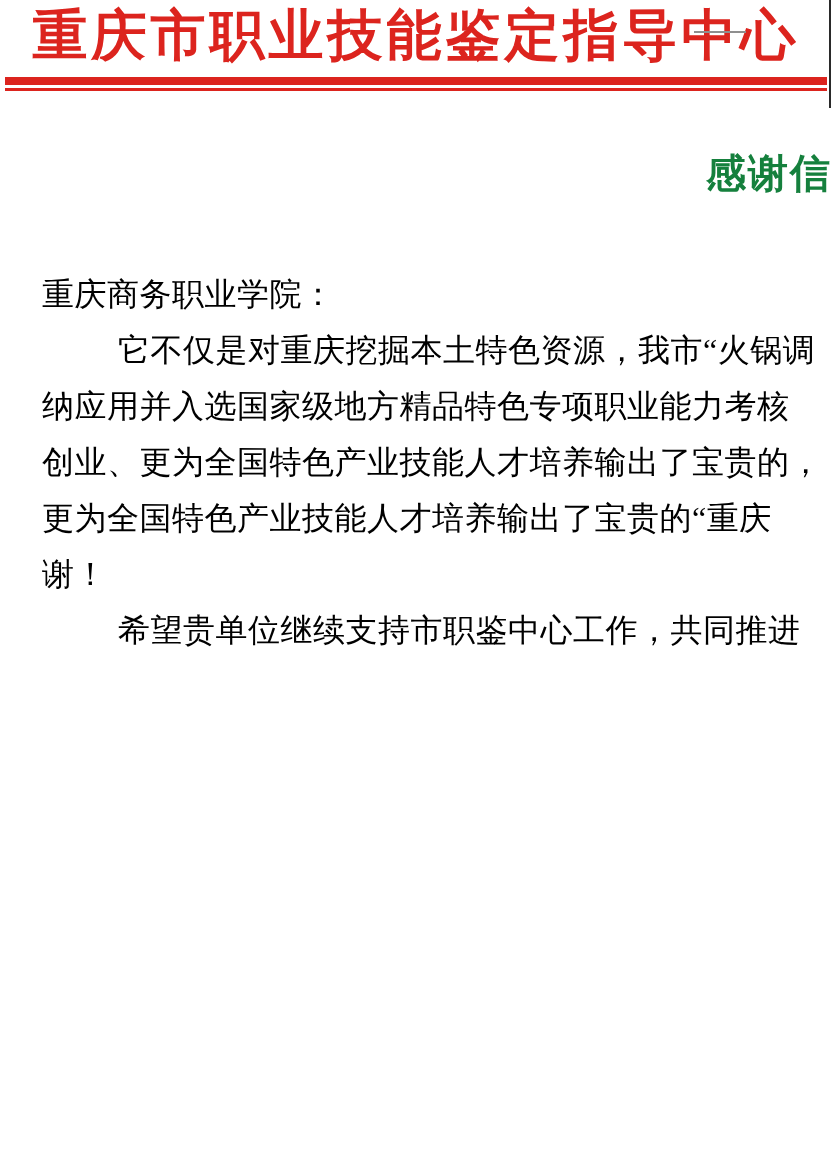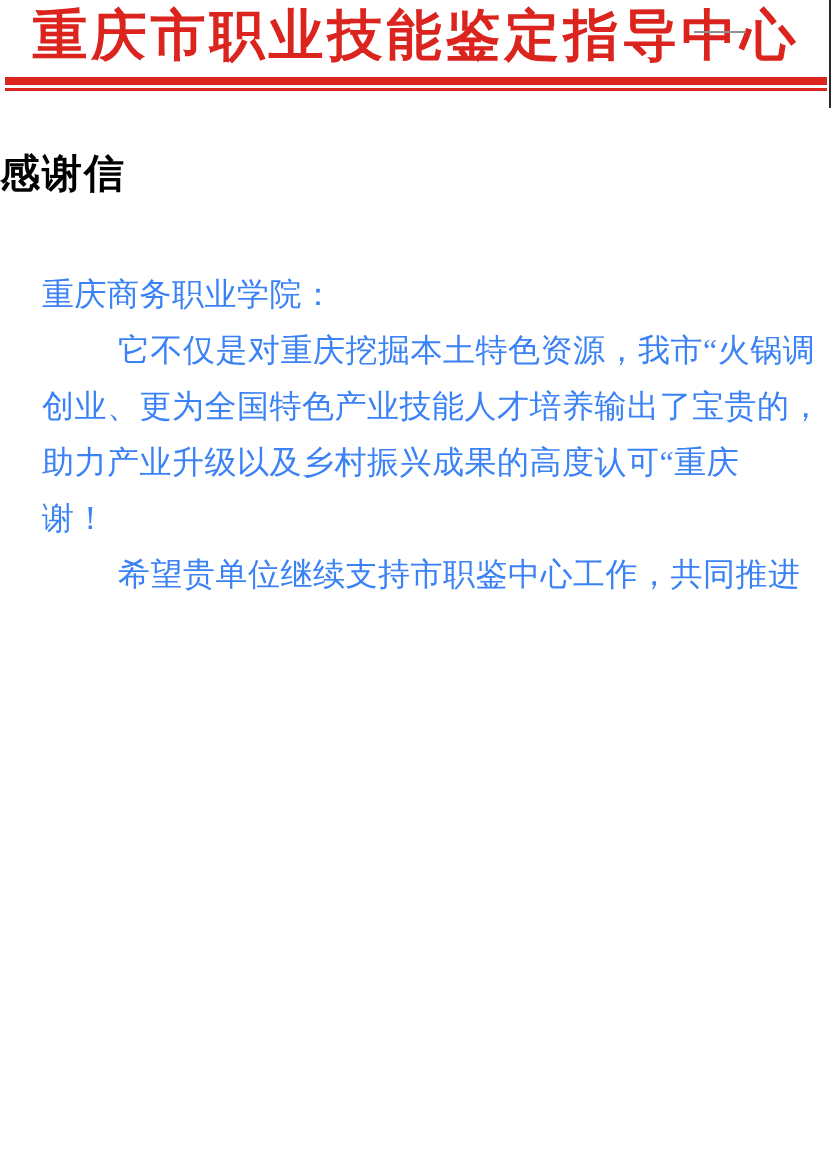--- a/index.html
+++ b/index.html
@@ -42,36 +42,36 @@
     height: 3px;
     background: #dc241e;
   }
 
   
   .letter-title {
     position: absolute;
     top: 150px;
     left: 0;
     width: 100%;
-    text-align: left;
+    text-align: right;
     font-size: 40px;
     line-height: 48px;
     font-weight: bold;
     letter-spacing: 2px;
-    color: #000000;
+    color: #15803d;
   }
 
   
   .letter-body {
     position: absolute;
     top: 266px;
     left: 42px;
     width: 756px;
     font-size: 32px;
-    color: #3b82f6;
+    color: #000000;
   }
   .body-line {
     line-height: 56px;
     letter-spacing: 0.5px;
     white-space: nowrap;
   }
   .body-line.indent { text-indent: 76px; }
 
   
   .signature-block {
@@ -140,22 +140,23 @@
   <div class="letterhead-title">重庆市职业技能鉴定指导中心</div>
   <div class="rule-thick"></div>
   <div class="rule-thin"></div>
   <div class="scan-artifact-gray"></div>
 
   <div class="letter-title">感谢信</div>
 
   <div class="letter-body">
     <div class="body-line">重庆商务职业学院：</div>
     <div class="body-line indent">它不仅是对重庆挖掘本土特色资源，我市“火锅调</div>
+    <div class="body-line">纳应用并入选国家级地方精品特色专项职业能力考核</div>
     <div class="body-line">创业、更为全国特色产业技能人才培养输出了宝贵的，</div>
-    <div class="body-line">助力产业升级以及乡村振兴成果的高度认可“重庆</div>
+    <div class="body-line">更为全国特色产业技能人才培养输出了宝贵的“重庆</div>
     <div class="body-line">谢！</div>
     <div class="body-line indent">希望贵单位继续支持市职鉴中心工作，共同推进</div>
   </div>
 
   <div class="signature-block">
     <div class="signature-org">重庆市职业技能鉴定指导中心</div>
     <div class="signature-date">2025年5月13日</div>
   </div>
 
   <svg class="official-seal" viewBox="0 0 210 210" xmlns="http://www.w3.org/2000/svg">

